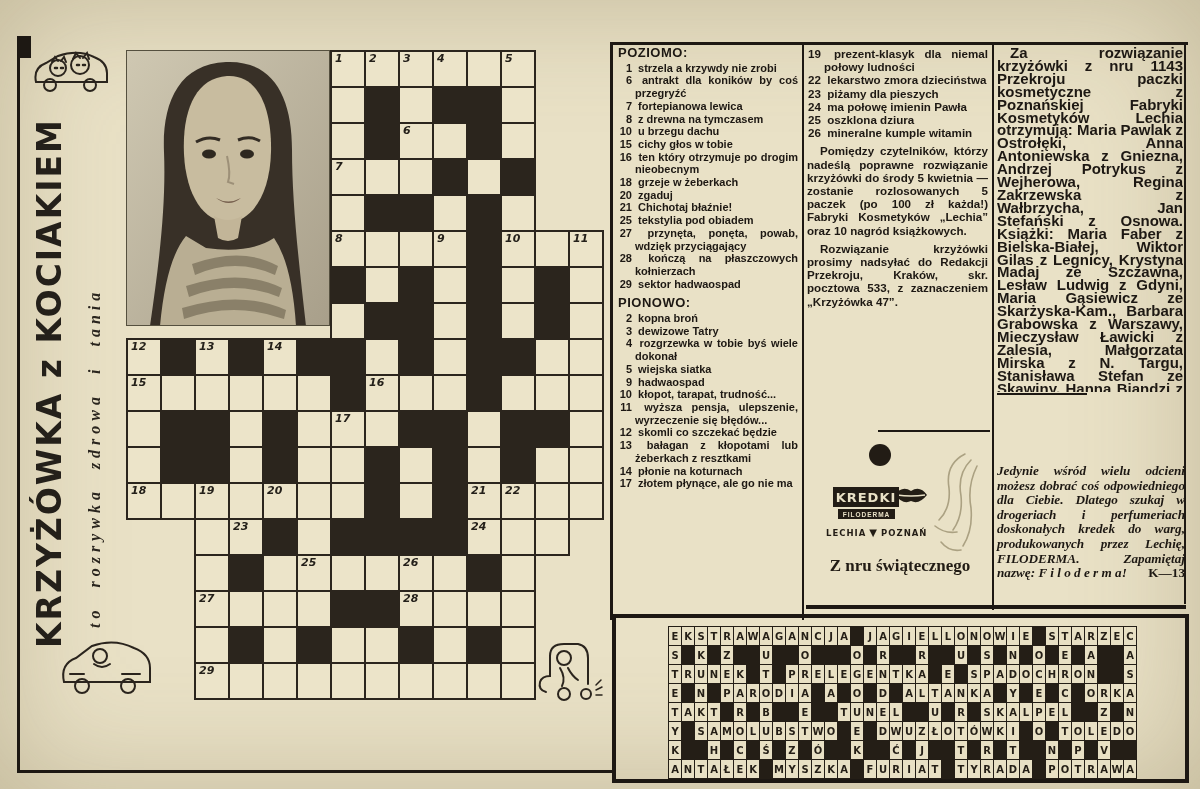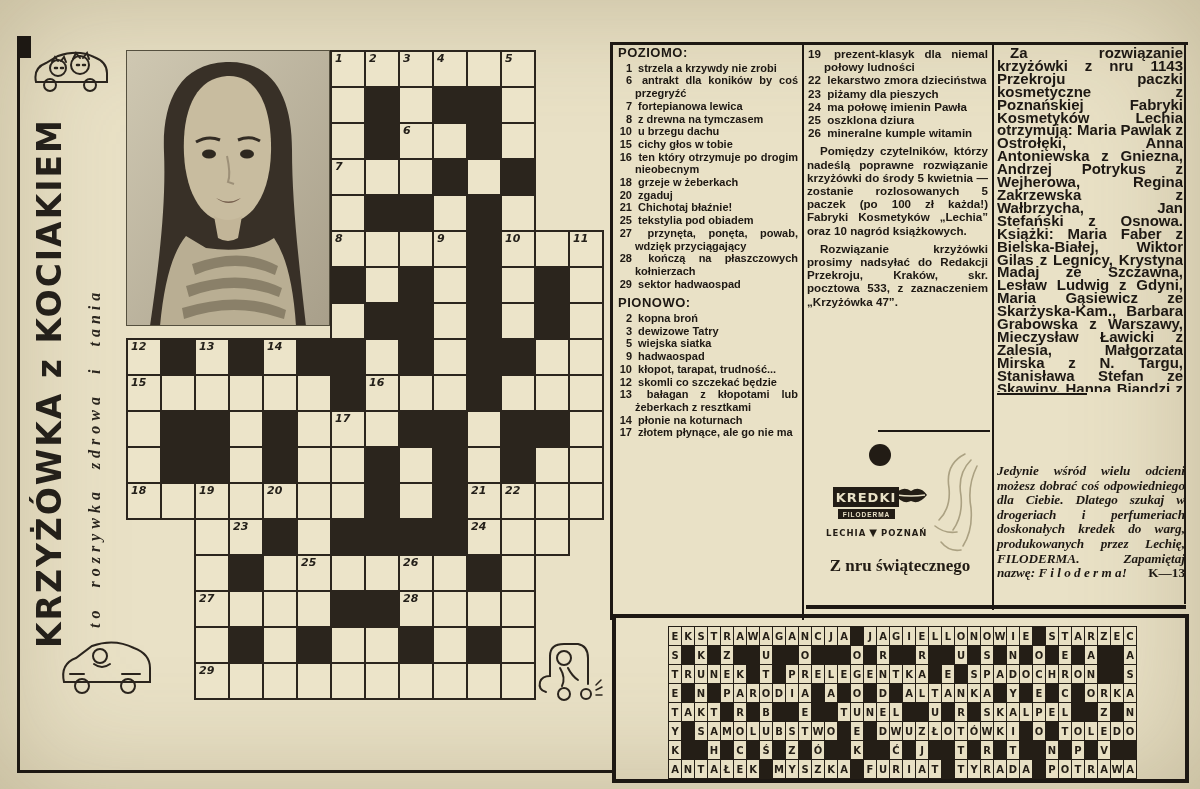--- a/index.html
+++ b/index.html
@@ -359,23 +359,25 @@
         <div class="clue"><span class="n">25</span><span> tekstylia pod obiadem</span></div>
         <div class="clue"><span class="n">27</span><span> przynęta, ponęta, powab, wdzięk przyciągający</span></div>
         <div class="clue"><span class="n">28</span><span> kończą na płaszczowych kołnierzach</span></div>
         <div class="clue"><span class="n">29</span><span> sektor hadwaospad</span></div>
       </div>
     <div class="gap"></div>
     <div class="clue-header">PIONOWO:</div>
     <div id="down-list">
         <div class="clue"><span class="n">2</span><span> kopna broń</span></div>
         <div class="clue"><span class="n">3</span><span> dewizowe Tatry</span></div>
+        <div class="clue"><span class="n">4</span><span> rozgrzewka w tobie byś wiele dokonał</span></div>
         <div class="clue"><span class="n">5</span><span> wiejska siatka</span></div>
         <div class="clue"><span class="n">9</span><span> hadwaospad</span></div>
         <div class="clue"><span class="n">10</span><span> kłopot, tarapat, trudność...</span></div>
+        <div class="clue"><span class="n">11</span><span> wyższa pensja, ulepszenie, wyrzeczenie się błędów...</span></div>
         <div class="clue"><span class="n">12</span><span> skomli co szczekać będzie</span></div>
         <div class="clue"><span class="n">13</span><span> bałagan z kłopotami lub żeberkach z resztkami</span></div>
         <div class="clue"><span class="n">14</span><span> płonie na koturnach</span></div>
         <div class="clue"><span class="n">17</span><span> złotem płynące, ale go nie ma</span></div>
       </div>
   </div>
 
   <div id="col2" class="col">
     <div id="down2-list">
         <div class="clue"><span class="n">19</span><span> prezent-klasyk dla niemal połowy ludności</span></div>

